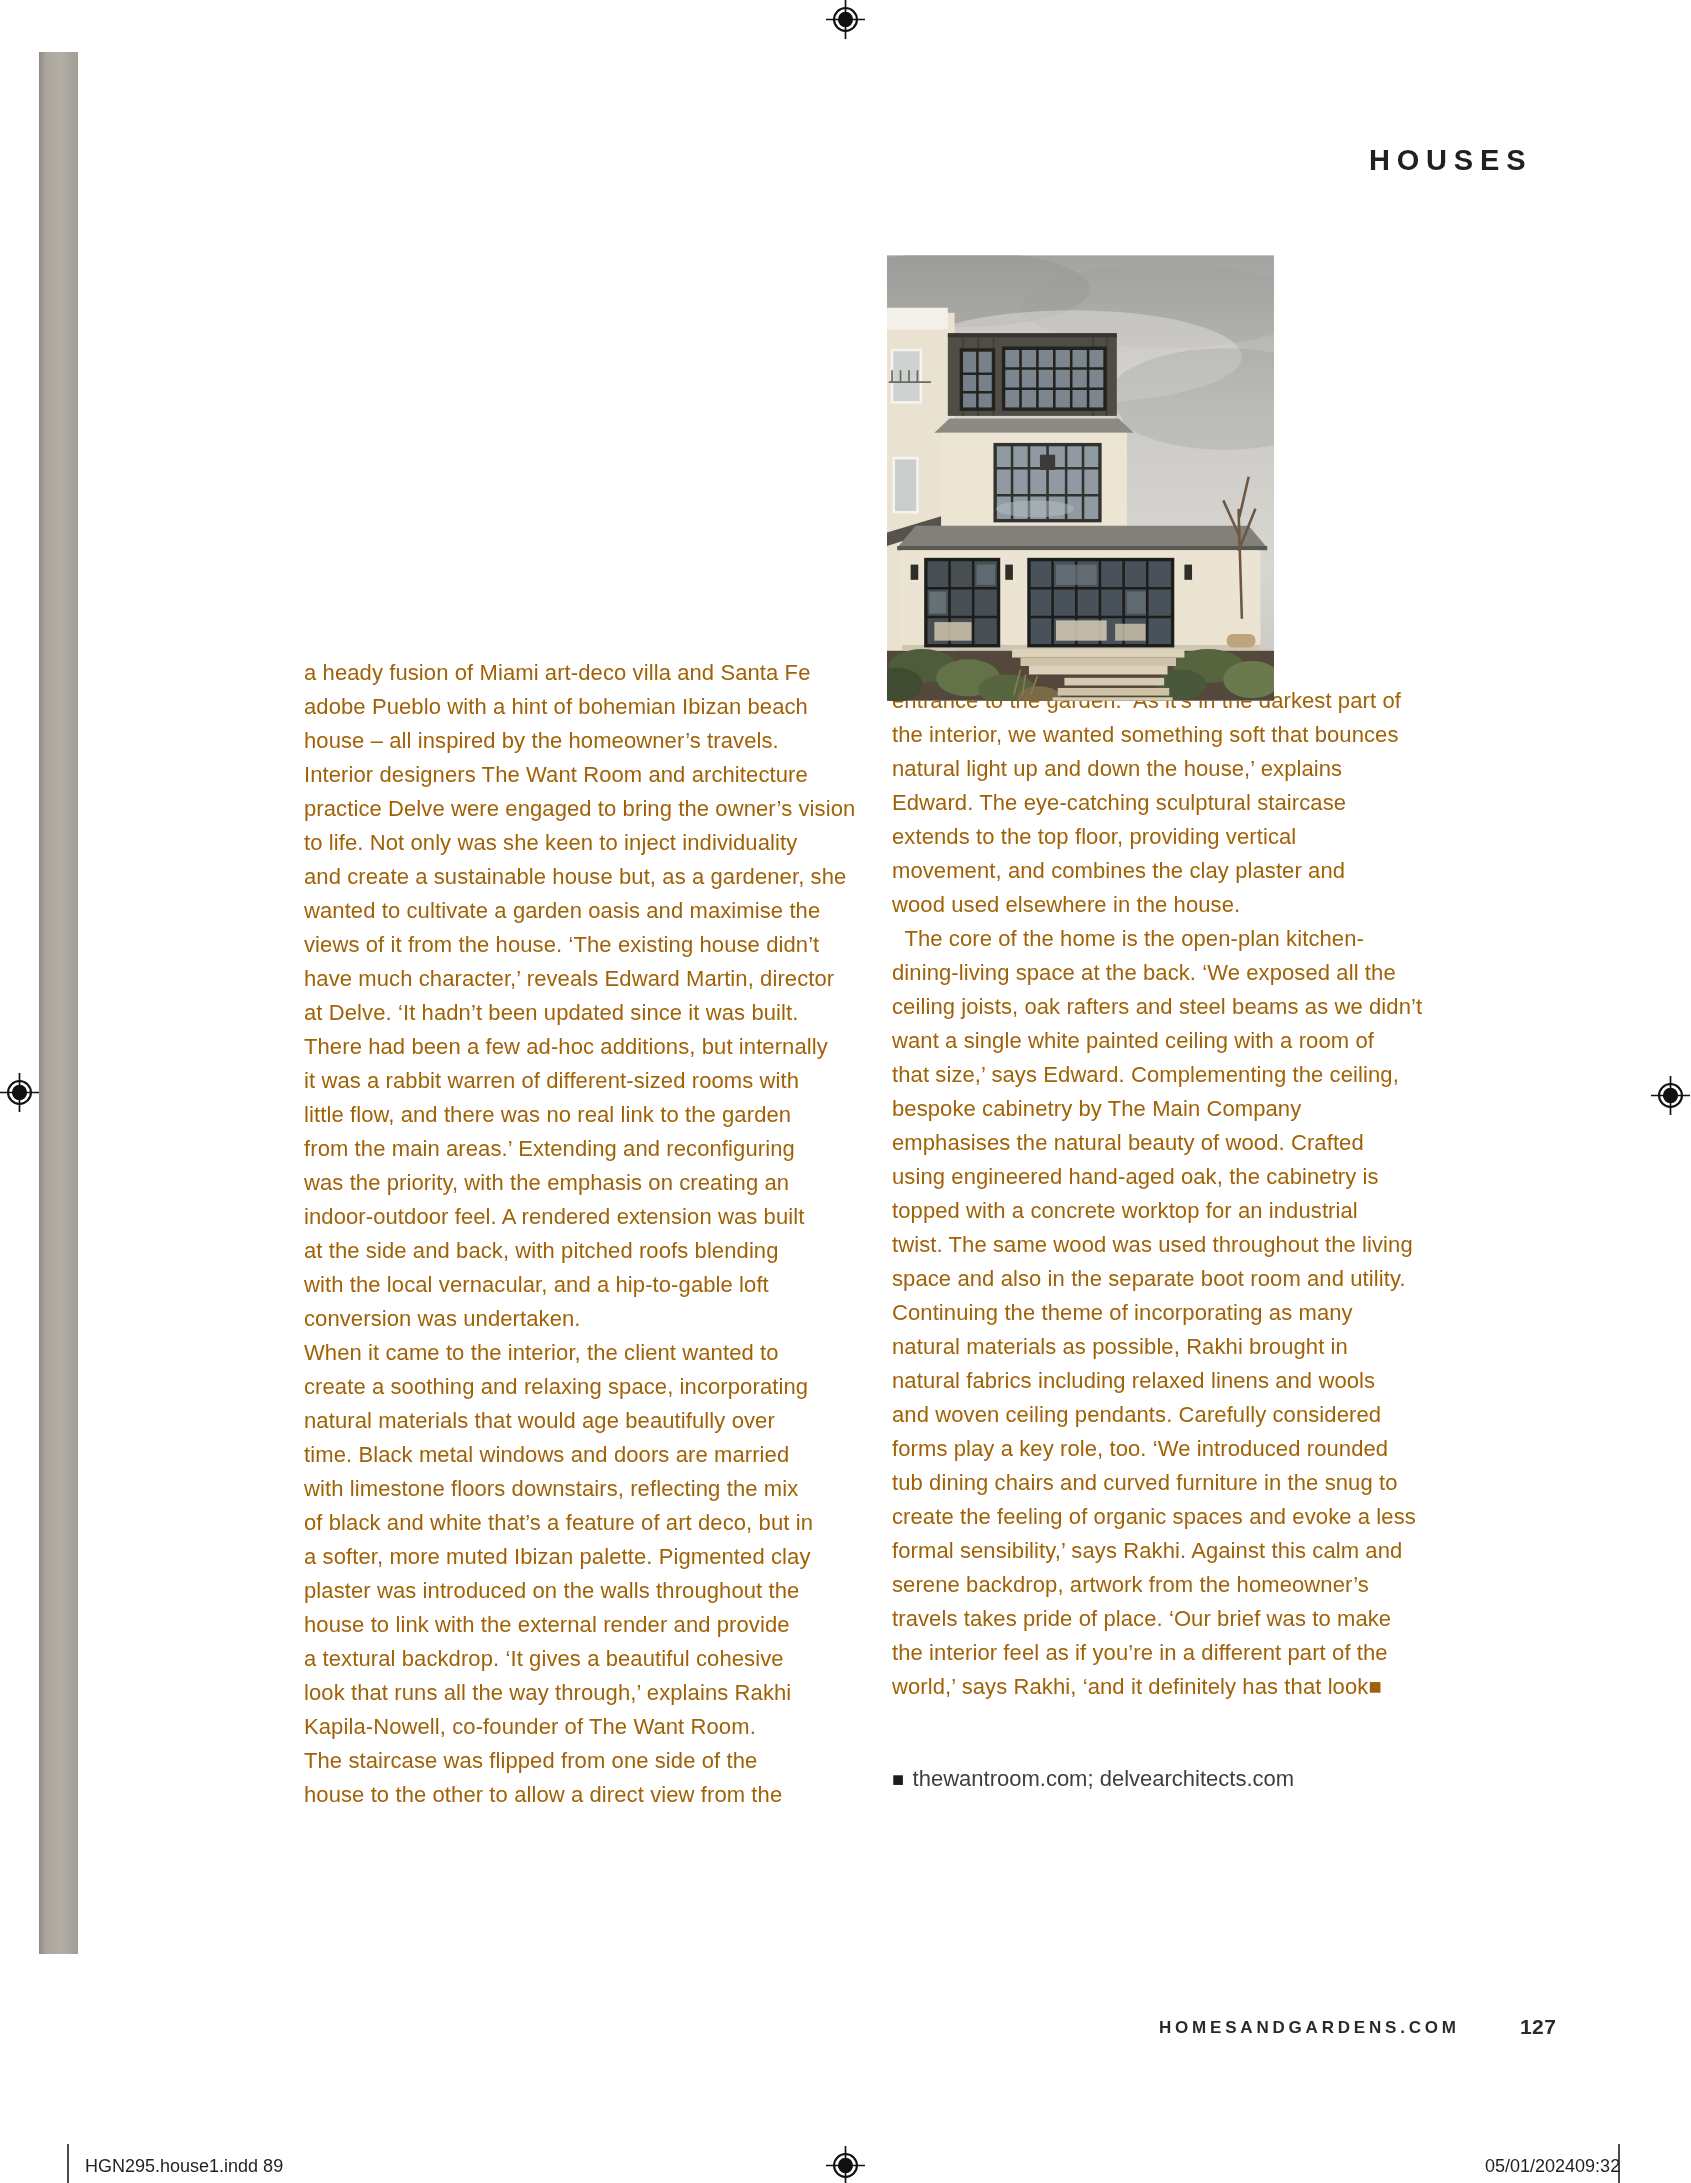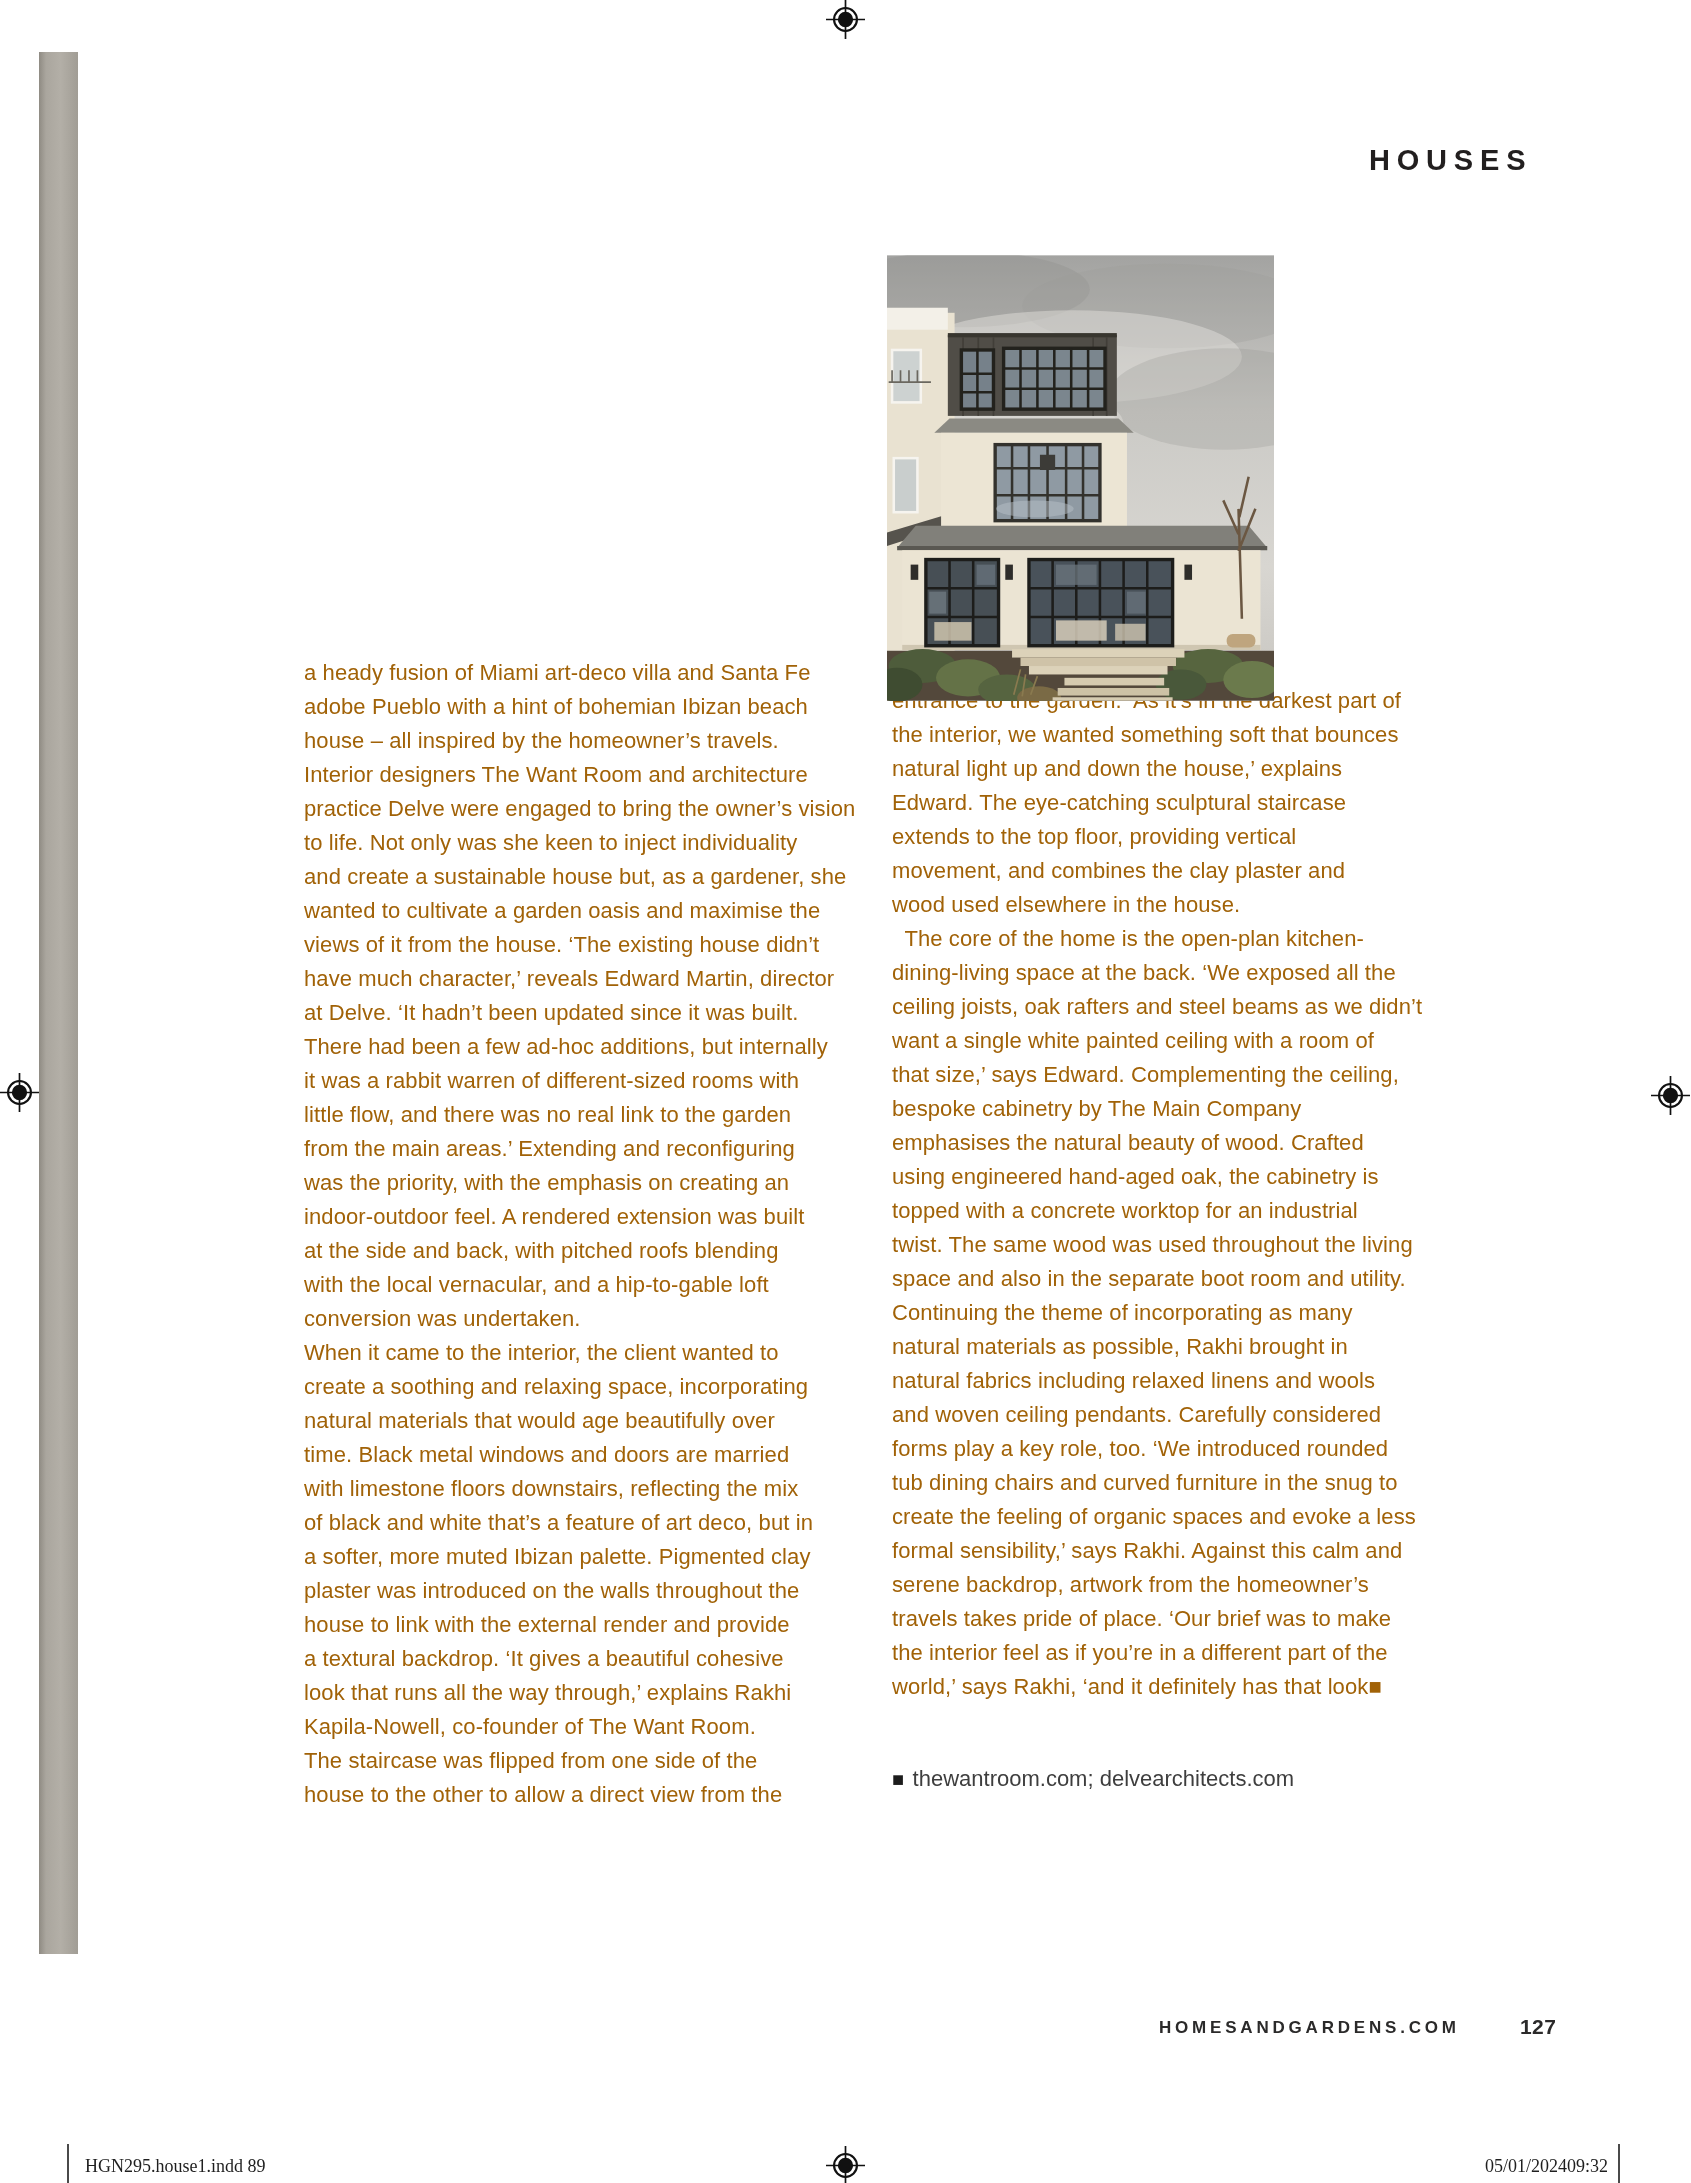--- a/index.html
+++ b/index.html
@@ -18,21 +18,21 @@
         letter-spacing:0.1px;}
   .col-left{left:304px;top:656px;width:592px;}
   .col-right{left:892px;top:684px;width:592px;}
   .credits{position:absolute;left:892px;top:1766px;font-size:22px;color:#3e3e3e;z-index:2;}
   .credits .bullet{font-size:20px;color:#1c1c1c;margin-right:8.5px;}
   .footer{position:absolute;left:1159px;top:2018px;font-size:17px;font-weight:700;
         color:#2b2a2a;letter-spacing:3.8px;}
   .pagenum{position:absolute;left:1496px;top:2015px;font-size:21px;font-weight:700;
         color:#2b2a2a;letter-spacing:0.4px;margin-left:24px;}
   .print-info{position:absolute;font-size:18px;color:#1f1f1f;
-        font-family:Liberation Serif, serif;text-align:right;}
+        font-family:Liberation Sans, sans-serif;text-align:right;}
   .print-file{left:85px;top:2156px;}
   .print-date{left:1485px;top:2156px;}
   .print-date .time{}
   .cropline{position:absolute;width:1.7px;height:39px;background:#4a4a4a;top:2144px;}
   .cropline.left{left:67px;}
   .cropline.right{left:1618px;}
 </style>
 </head>
 <body>
 

